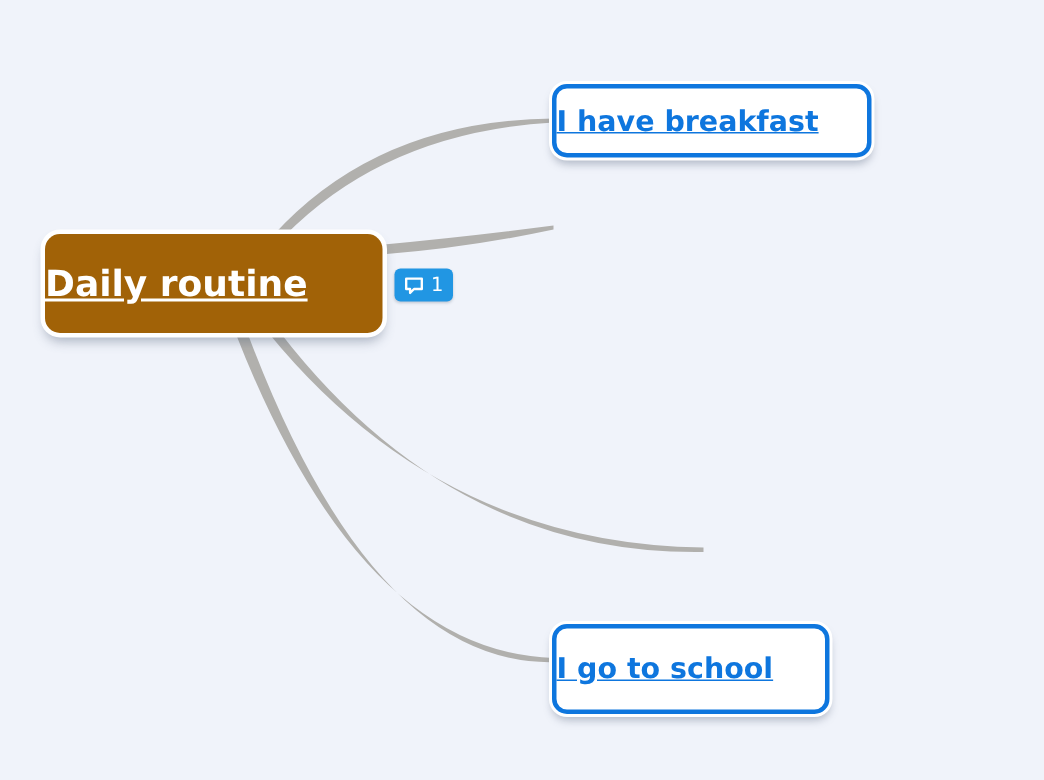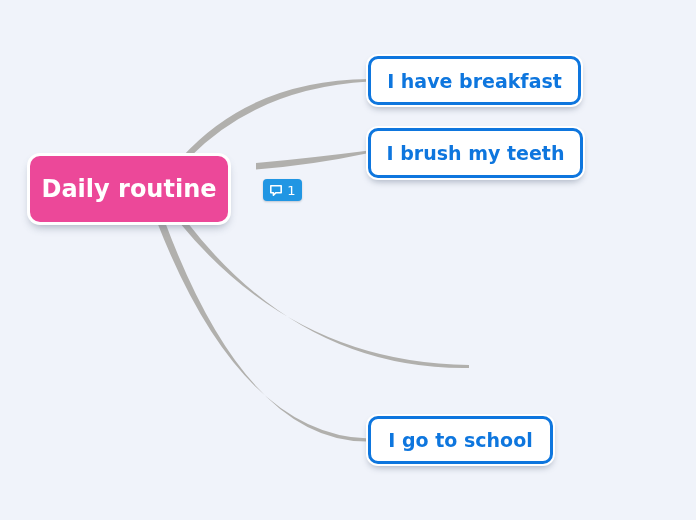--- a/index.html
+++ b/index.html
@@ -18,48 +18,48 @@
     position: absolute;
     left: 0; top: 0;
     width: 696px; height: 520px;
     pointer-events: none;
   }
 
   .topic {
     position: absolute;
     display: flex;
     align-items: center;
-    justify-content: center;
     border-radius: 10px;
     font-weight: bold;
     cursor: pointer;
     white-space: nowrap;
+    text-decoration: underline;
   }
 
   .root-topic {
     left: 30px; top: 156px;
-    width: 198px; height: 66px;
-    background: #ec4899;
+    width: 225px; height: 66px;
+    background: #a16207;
     color: #ffffff;
     font-size: 24px;
     box-shadow: 0 0 0 3px #ffffff, 0 5px 8px rgba(80, 95, 120, 0.45);
   }
 
   .child-topic {
     background: #ffffff;
     border: 3px solid #0e76de;
     color: #0e76de;
     font-size: 19px;
     box-shadow: 0 0 0 2px #ffffff, 0 4px 6px rgba(80, 95, 120, 0.4);
   }
 
   #topic-breakfast { left: 368px; top: 56px;  width: 213px; height: 49px; }
   #topic-teeth     { left: 368px; top: 128px; width: 215px; height: 50px; }
   #topic-comb      { left: 468px; top: 342px; width: 199px; height: 50px; }
-  #topic-school    { left: 368px; top: 416px; width: 185px; height: 48px; }
+  #topic-school    { left: 368px; top: 416px; width: 185px; height: 60px; }
 
   .comment-badge {
     position: absolute;
     left: 263px; top: 179px;
     width: 39px; height: 22px;
     background: #2196e3;
     border-radius: 4px;
     display: flex;
     align-items: center;
     justify-content: center;
@@ -94,22 +94,19 @@
         <path d="M2 2 H14 V10 H8 L5 13 V10 H2 Z" fill="none" stroke="#ffffff" stroke-width="1.8" stroke-linejoin="round"></path>
       </svg>
     </span>
     <span>1</span>
   </div>
 
   <div class="topic child-topic" id="topic-breakfast">
     <span>I have breakfast</span>
   </div>
 
-  <div class="topic child-topic" id="topic-teeth">
-    <span>I brush my teeth</span>
-  </div>
 
 
   <div class="topic child-topic" id="topic-school">
     <span>I go to school</span>
   </div>
 
 </div>
 
 </body></html>

